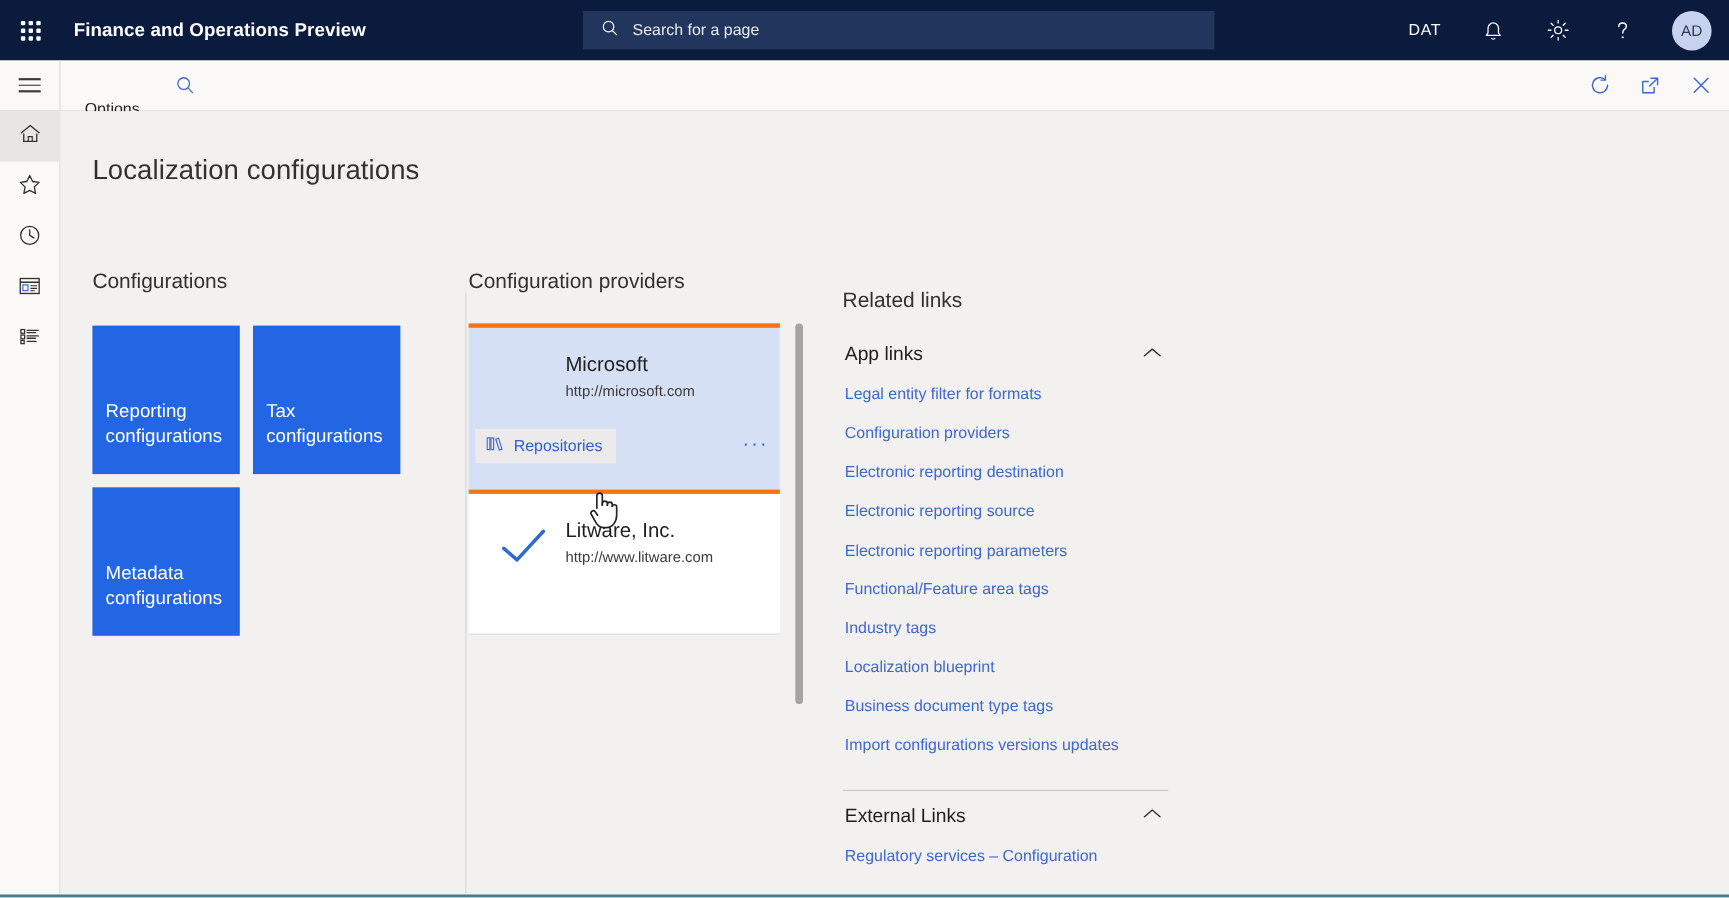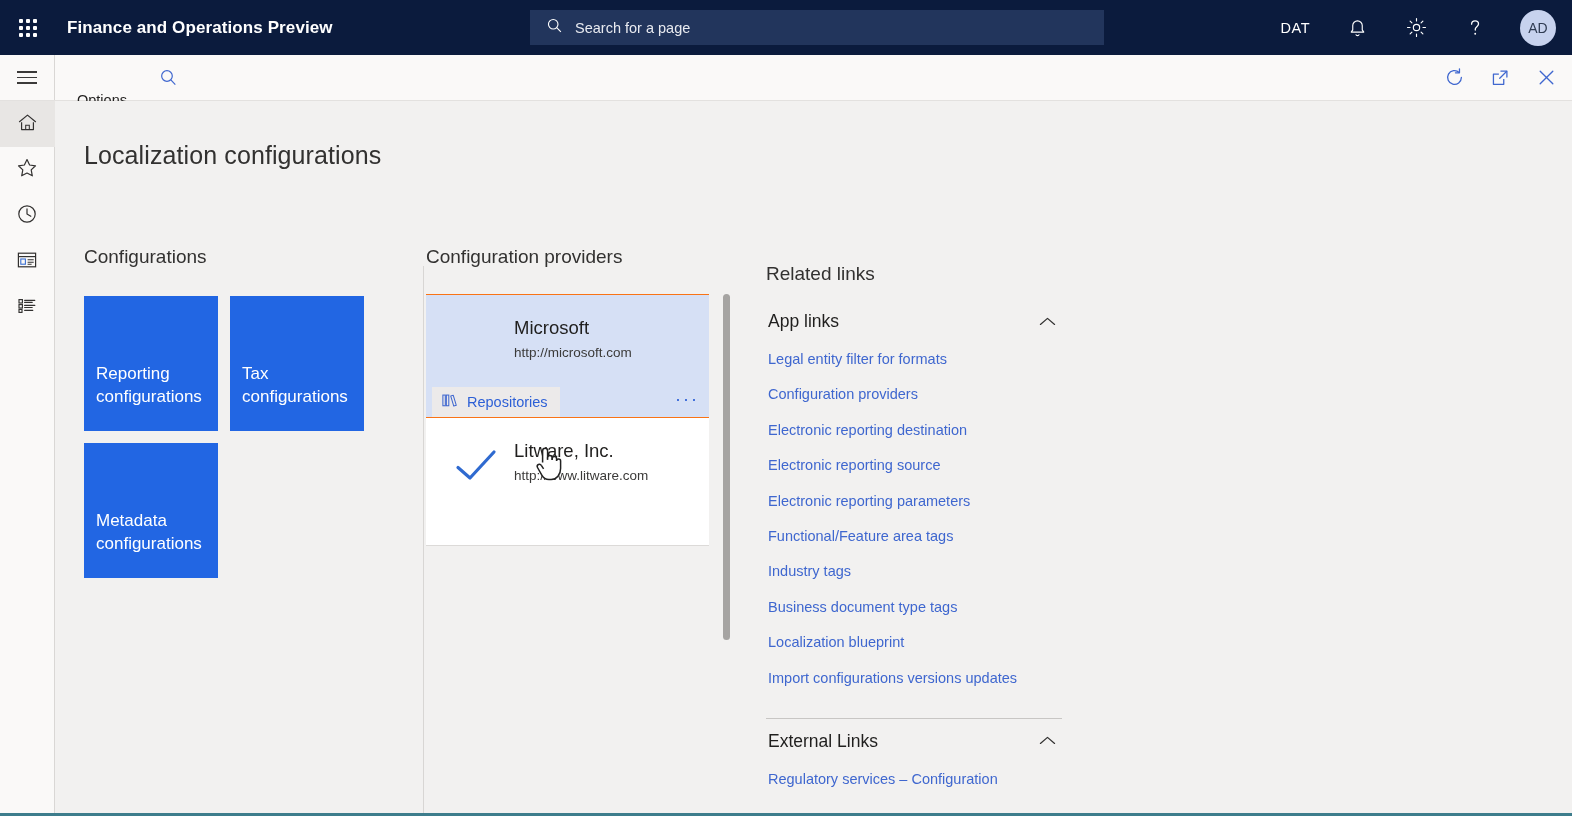--- a/index.html
+++ b/index.html
@@ -227,21 +227,21 @@
     top: 145px;
     width: 320px;
   }
   .provider-list {
     margin-top: 26px;
     width: 283px;
     position: relative;
   }
   .provider-card {
     width: 283px;
-    border-top: 1px solid #f97316;
+    border-top: 4px solid #f97316;
     position: relative;
     cursor: pointer;
   }
   .provider-card.selected { background: #d6e0f5; }
   .provider-card.plain { background: #ffffff; }
   .provider-inner {
     padding: 22px 14px 10px 88px;
     min-height: 92px;
   }
   .provider-name {
@@ -250,21 +250,21 @@
     margin-bottom: 6px;
   }
   .provider-url {
     font-size: 13.5px;
     color: #3b3a39;
   }
   .provider-actions {
     display: flex;
     align-items: center;
     gap: 18px;
-    padding: 0 0 0 6px;
+    padding: 0 0 24px 6px;
     position: relative;
     justify-content: space-between;
   }
   .repo-btn {
     display: flex;
     align-items: center;
     gap: 9px;
     background: #eceaea;
     padding: 6px 12px 6px 10px;
     font-size: 14.5px;
@@ -550,22 +550,22 @@
               </svg>
             </span>
           </div>
           <a class="link-item">Legal entity filter for formats</a>
           <a class="link-item">Configuration providers</a>
           <a class="link-item">Electronic reporting destination</a>
           <a class="link-item">Electronic reporting source</a>
           <a class="link-item">Electronic reporting parameters</a>
           <a class="link-item">Functional/Feature area tags</a>
           <a class="link-item">Industry tags</a>
+          <a class="link-item">Localization blueprint</a>
           <a class="link-item">Business document type tags</a>
-          <a class="link-item">Localization blueprint</a>
           <a class="link-item">Import configurations versions updates</a>
         </div>
 
         <div class="hr"></div>
 
         <div class="links-group" style="margin-top:6px;">
           <div class="group-header">
             <span class="gh-text">External Links</span>
             <span>
               <svg width="17" height="11" viewBox="0 0 18 11" fill="none">

